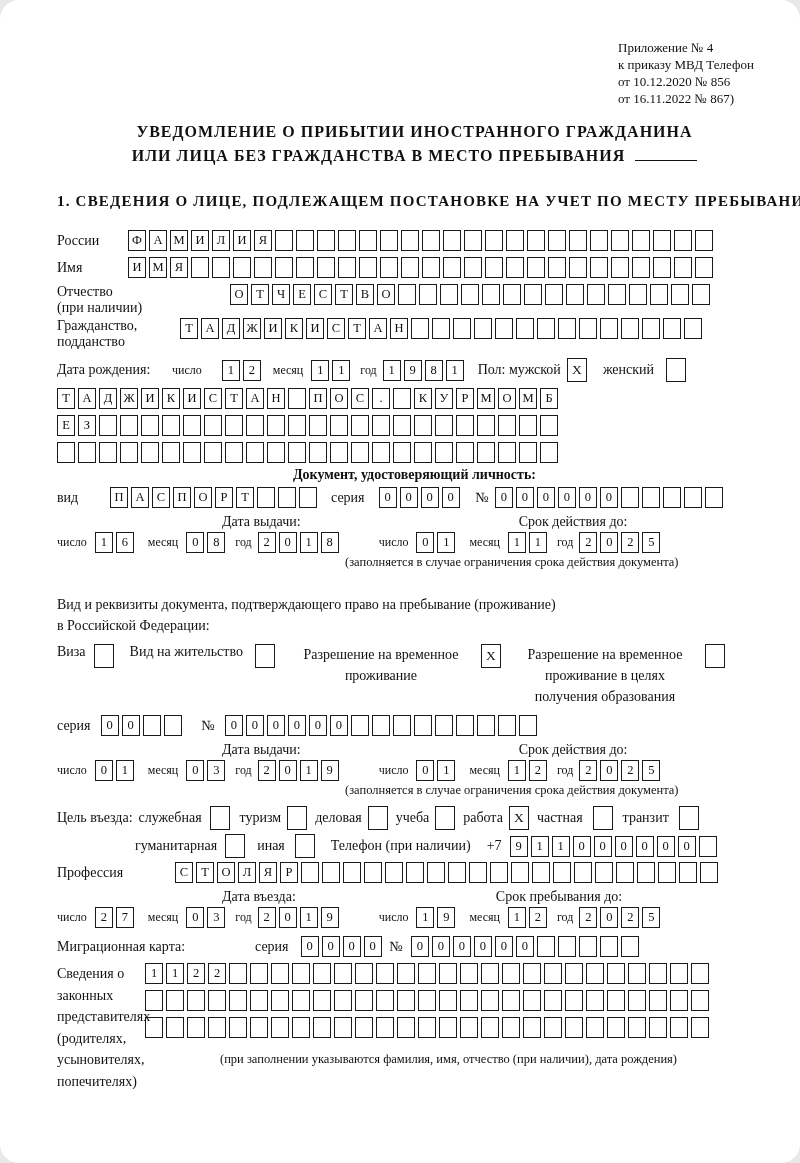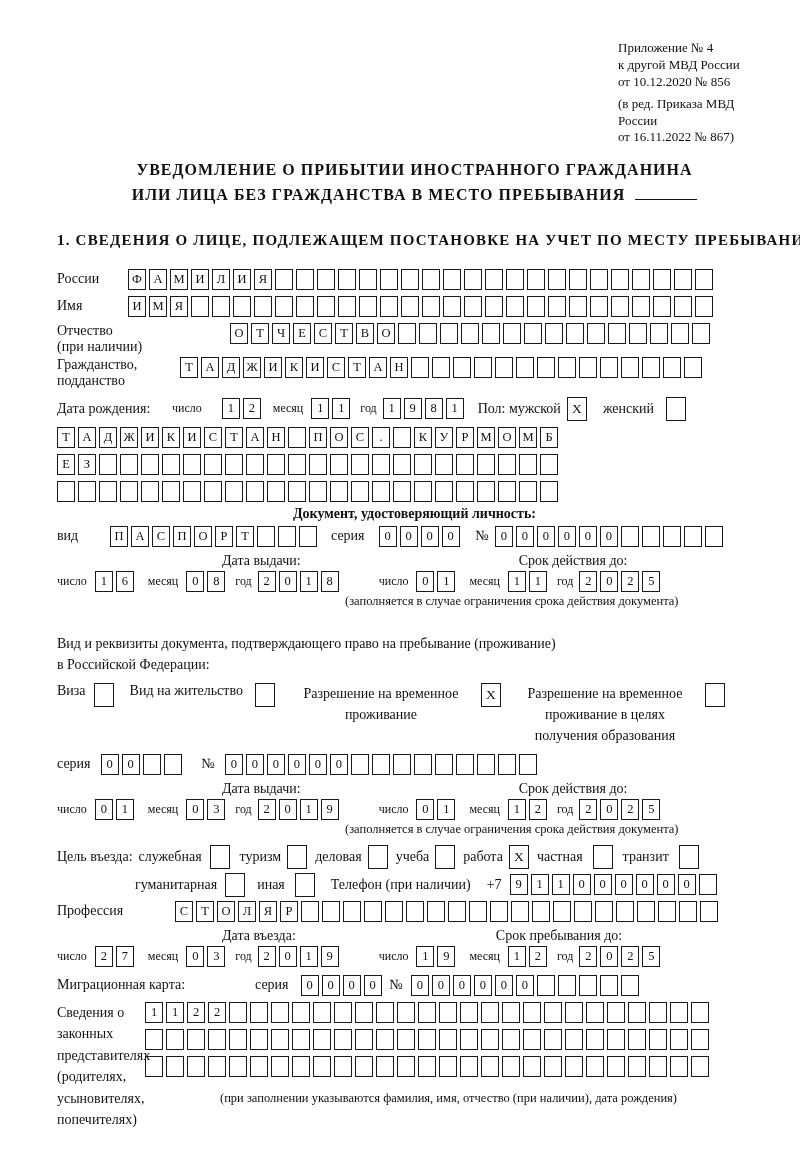--- a/index.html
+++ b/index.html
@@ -1,19 +1,19 @@
 <!DOCTYPE html>
 <html><head>
 <meta charset="utf-8">
 <style>
   * { margin:0; padding:0; box-sizing:border-box; }
   body { background:#e8e8e8; font-family:"Liberation Serif", serif; }
   .page {
     width:800px; height:1163px; background:#ffffff; color:#111;
-    margin:0 auto; padding:40px 28px 0 57px; overflow:hidden; position:relative;
+    margin:0 auto; padding:40px 28px 0 57px; overflow:hidden; position:relative;border-radius:19px;
   }
   .ref { margin-left:561px; font-size:13px; line-height:1.3; }
   .ref .gap { margin-top:5px; }
   .forma { text-align:right; font-weight:bold; font-size:15px; margin-top:12px; letter-spacing:.5px; }
   .title { text-align:center; font-weight:bold; font-size:16px; margin-top:12px; line-height:1.55; letter-spacing:1px; }
   .blank { display:inline-block; width:62px; border-bottom:1.7px solid #111; height:.9em; margin-left:10px; }
   .sec { font-weight:bold; font-size:15px; letter-spacing:1.2px; margin-top:24px; white-space:nowrap; }
   .row { display:flex; align-items:center; }
   .top { align-items:flex-start; }
   .boxes { display:flex; gap:3px; flex:none; }
@@ -47,23 +47,22 @@
   .optbox3 { width:180px; }
   .optbox4 { width:180px; }
 </style>
 </head>
 <body>
 
 <div class="page">
 
   <div class="ref">
     <div>Приложение № 4</div>
-    <div>к другой МВД России</div>
+    <div>к приказу МВД Телефон</div>
     <div>от 10.12.2020 № 856</div>
-    <div class="gap">(в ред. Приказа МВД России</div>
     <div>от 16.11.2022 № 867)</div>
   </div>
 
 
   <div class="title">
     <div>УВЕДОМЛЕНИЕ О ПРИБЫТИИ ИНОСТРАННОГО ГРАЖДАНИНА</div>
     <div><span>ИЛИ ЛИЦА БЕЗ ГРАЖДАНСТВА В МЕСТО ПРЕБЫВАНИЯ</span><span class="blank"></span></div>
   </div>
 
   <div class="sec">1. СВЕДЕНИЯ О ЛИЦЕ, ПОДЛЕЖАЩЕМ ПОСТАНОВКЕ НА УЧЕТ ПО МЕСТУ ПРЕБЫВАНИЯ</div>

